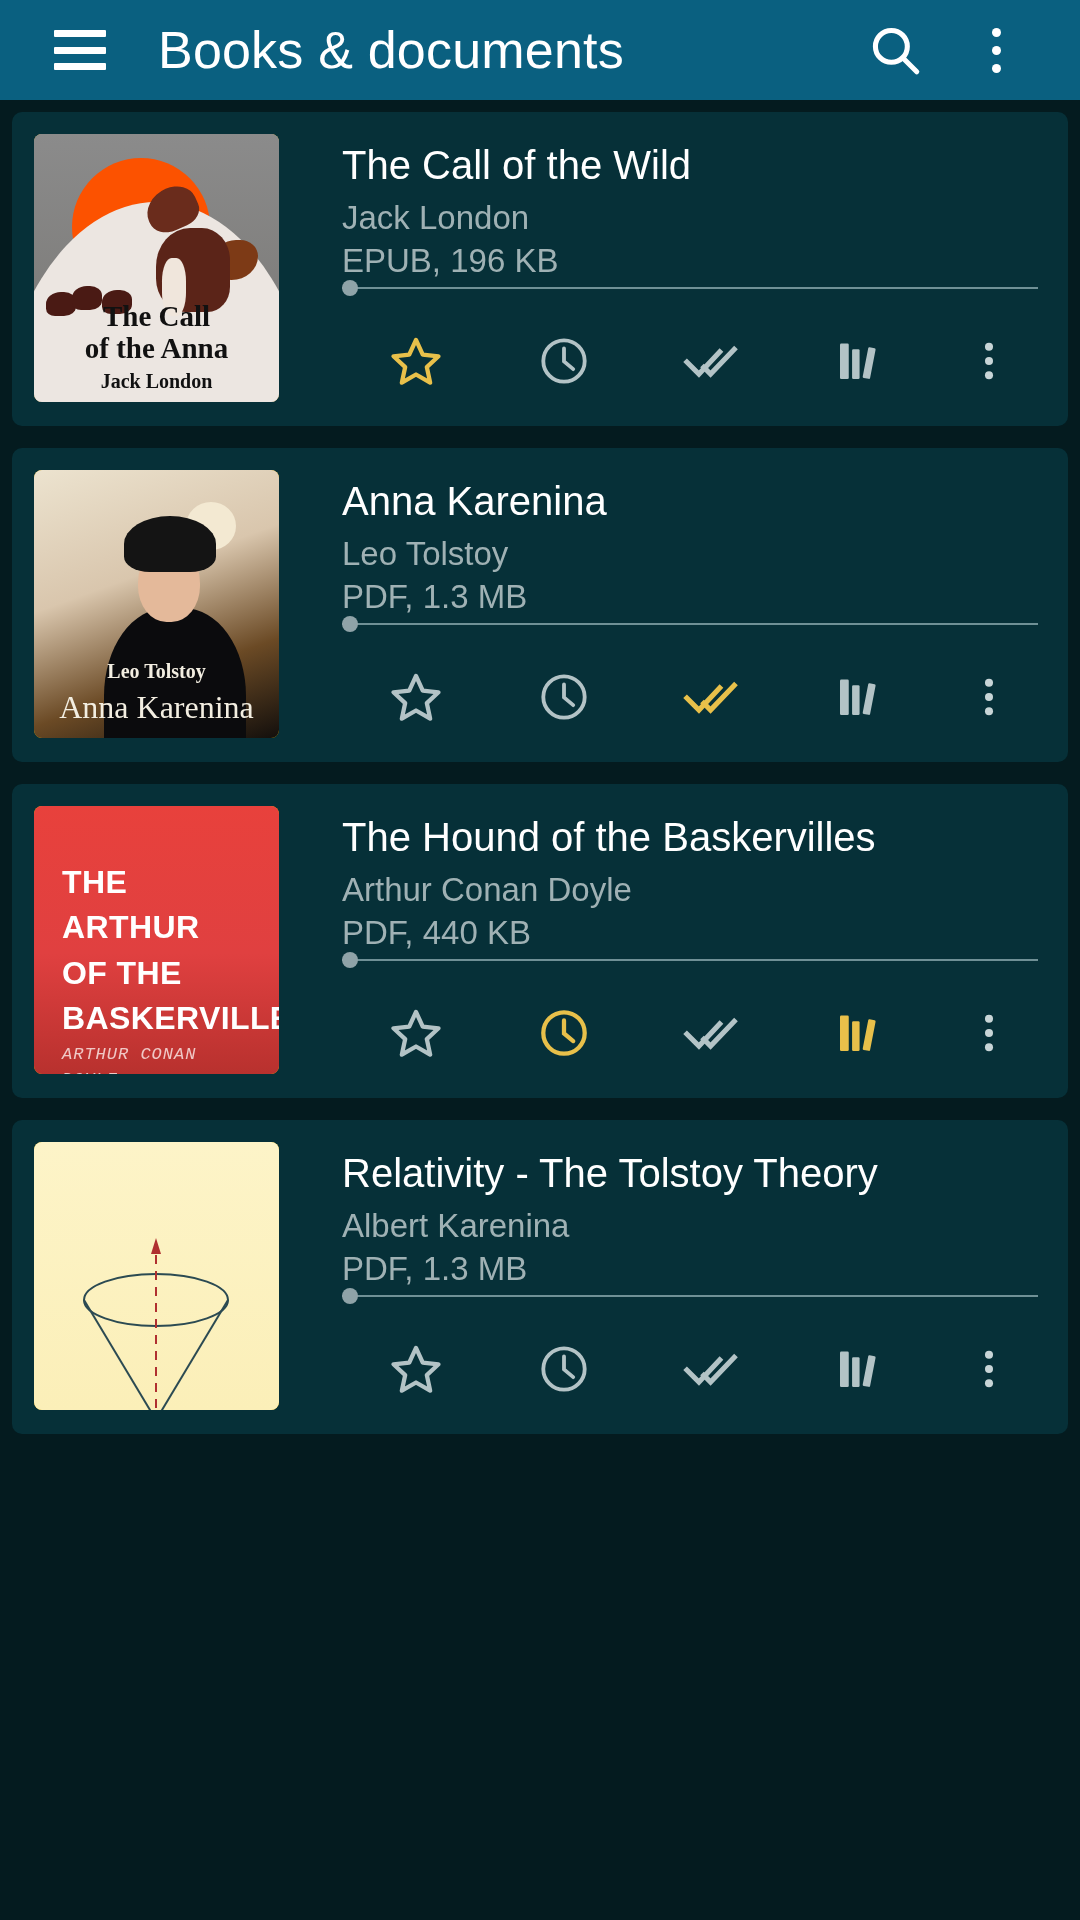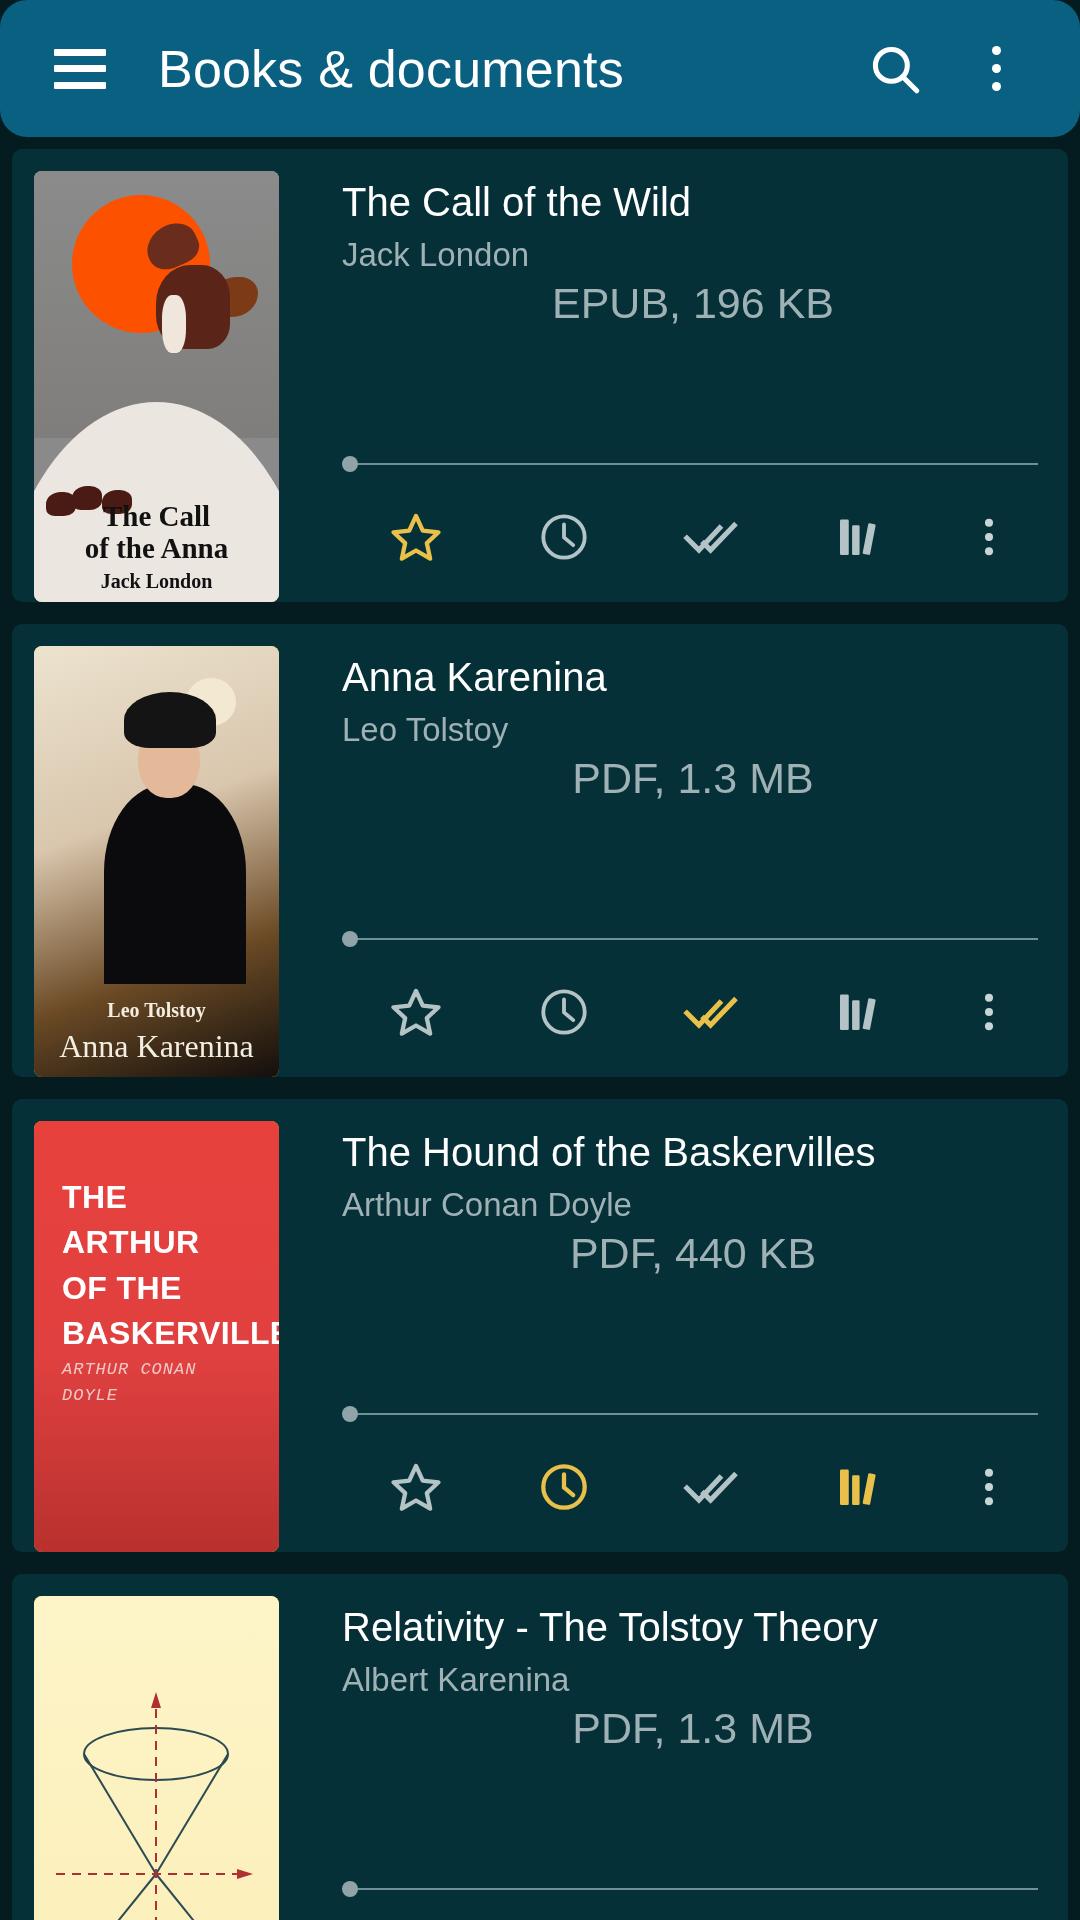--- a/index.html
+++ b/index.html
@@ -4,26 +4,25 @@
 <style>
   * { margin:0; padding:0; box-sizing:border-box; }
   html, body {
     width:1080px; height:1920px;
     background:#041b1f;
     font-family:"Liberation Sans", sans-serif;
     overflow:hidden;
   }
   
   .appbar{
-    height:137px; width:1080px;
+    height:100px; width:1080px;
     background:#0a6080;
     display:flex; align-items:center;
     padding:0 34px;
     position:relative;
-    border-radius:27px;
   }
   .hamburger{
     width:52px; height:40px;
     display:flex; flex-direction:column; justify-content:space-between;
     margin-left:20px; margin-right:52px; cursor:pointer;
   }
   .hamburger span{ display:block; height:7px; background:#fff; border-radius:1px; }
   .appbar-title{
     color:#ffffff; font-size:52px; font-weight:400; letter-spacing:0.2px;
     white-space:nowrap;
@@ -37,40 +36,40 @@
   .list{ padding:12px 12px 0 12px; display:flex; flex-direction:column; gap:22px;}
   .card{
     background:#063038;
     border-radius:10px;
     display:flex;
     padding:22px 0 0 22px;
     position:relative;
     overflow:hidden;
   }
   .cover{
-    width:245px; height:431px;
+    width:245px; height:268px;
     border-radius:8px;
     flex:0 0 245px;
     overflow:hidden;
     position:relative;
     background:#eab308;
   }
   .info{
     flex:1;
     padding:8px 24px 0 40px;
     display:flex; flex-direction:column;
     min-width:0;
     margin-left:23px;
   }
   .title{
     color:#ffffff; font-size:40px; font-weight:400; line-height:1.15;
     white-space:nowrap; overflow:hidden;
   }
   .author{ color:#9fb1b4; font-size:33px; margin-top:11px; line-height:1.15;}
-  .meta{ color:#9fb1b4; font-size:43px; margin-top:5px; line-height:1.15;text-align:center;}
+  .meta{ color:#9fb1b4; font-size:33px; margin-top:5px; line-height:1.15;}
 
   .progress-wrap{ margin-top:auto; padding-right:6px; }
   .progress{
     height:16px; display:flex; align-items:center; position:relative;
   }
   .progress .bar{
     position:absolute; left:0; right:0; height:2px; background:#6f9096;
   }
   .progress .dot{
     width:16px; height:16px; border-radius:50%; background:#8fa3a8; position:relative; z-index:2;

